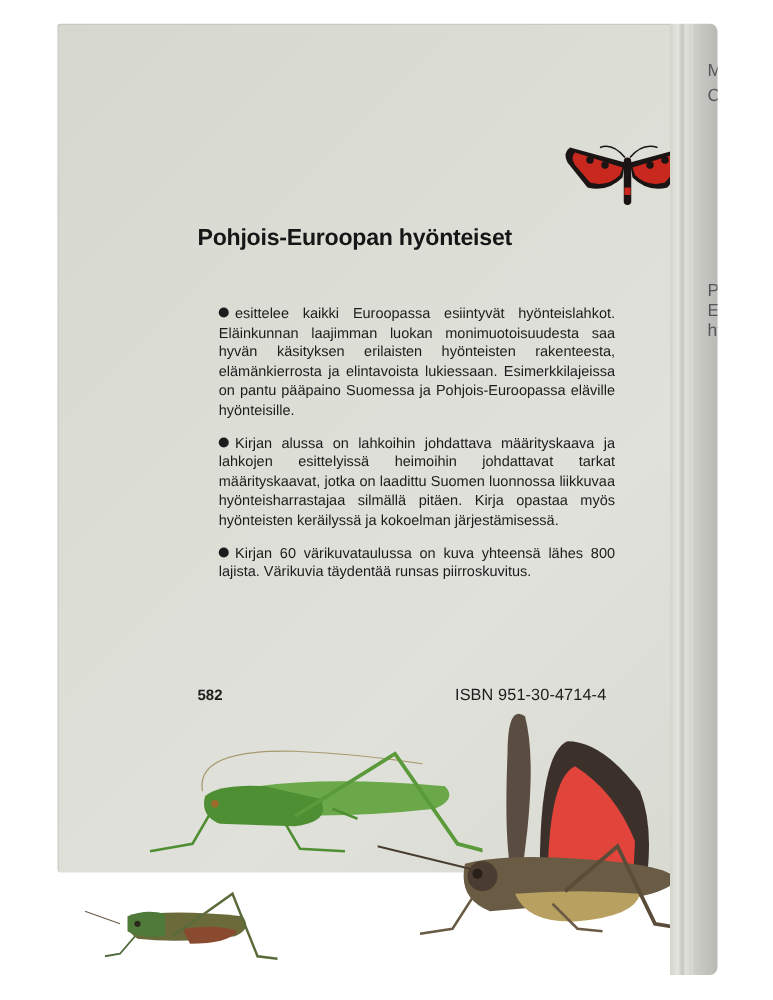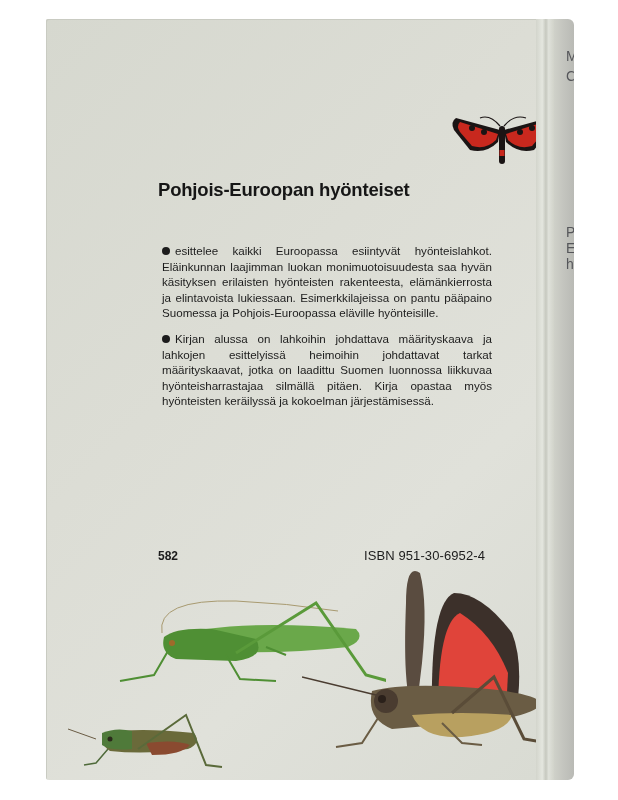--- a/index.html
+++ b/index.html
@@ -5,21 +5,21 @@
   html, body { margin: 0; padding: 0; }
   body {
     width: 618px; height: 800px; background: #ffffff;
     position: relative; overflow: hidden;
     font-family: "Liberation Sans", sans-serif;
   }
   .book {
     position: absolute; left: 46px; top: 19px; width: 528px; height: 761px;
   }
   .cover {
-    position: absolute; left: 0; top: 0; width: 490px; height: 761px;
+    position: absolute; left: 0; top: 0; width: 490px; height: 679px;
     background: linear-gradient(135deg, #d6d8cf 0%, #dcddd5 40%, #e0e1da 70%, #d9dbd3 100%);
     border-radius: 2px 0 0 3px;
     box-shadow: inset 1px 1px 0 #c9cbc2;
   }
   .hinge {
     position: absolute; left: 490px; top: 0; width: 18px; height: 761px;
     background: linear-gradient(90deg, #d3d5cc 0%, #e4e6df 35%, #c6c8bf 55%, #dfe1da 70%, #d1d3ca 100%);
   }
   .spine {
     position: absolute; left: 508px; top: 0; width: 20px; height: 761px;
@@ -33,21 +33,21 @@
   }
   .title {
     position: absolute; left: 112px; top: 160px;
     font-weight: bold; font-size: 18.5px; color: #161616; letter-spacing: -0.2px;
     white-space: nowrap;
   }
   .body-text {
     position: absolute; left: 112px; top: 224px; width: 334px;
     font-size: 11.6px; line-height: 15.6px; color: #1c1c1c; text-align: justify;
   }
-  .para { margin: 0 0 10px 4px; }
+  .para { margin: 0 0 10px 17px; }
   .bullet {
     display: inline-block; width: 8px; height: 8px; border-radius: 50%;
     background: #1c1c1c; margin-right: 5px; vertical-align: 0px;
   }
   .code { position: absolute; left: 112px; top: 530px; font-size: 12px; color: #1c1c1c; font-weight: bold; }
   .isbn { position: absolute; left: 318px; top: 529px; font-size: 13px; color: #1c1c1c; letter-spacing: 0.1px; }
   .illus { position: absolute; }
 </style>
 </head>
 <body>
@@ -68,24 +68,25 @@
         <circle cx="70" cy="20" r="3" fill="#1a1414"></circle>
       <rect x="49" y="14" width="6" height="38" rx="3" fill="#1a1414"></rect>
       <rect x="49.5" y="38" width="5" height="6" fill="#c8281e"></rect>
     </svg>
 
     <div class="title">Pohjois-Euroopan hyönteiset</div>
 
     <div class="body-text">
       <p class="para"><span class="bullet"></span><span>esittelee kaikki Euroopassa esiintyvät hyönteislahkot. Eläinkunnan laajimman luokan monimuotoisuudesta saa hyvän käsityksen erilaisten hyönteisten rakenteesta, elämänkierrosta ja elintavoista lukiessaan. Esimerkkilajeissa on pantu pääpaino Suomessa ja Pohjois-Euroopassa eläville hyönteisille.</span></p>
       <p class="para"><span class="bullet"></span><span>Kirjan alussa on lahkoihin johdattava määrityskaava ja lahkojen esittelyissä heimoihin johdattavat tarkat määrityskaavat, jotka on laadittu Suomen luonnossa liikkuvaa hyönteisharrastajaa silmällä pitäen. Kirja opastaa myös hyönteisten keräilyssä ja kokoelman järjestämisessä.</span></p>
+      <p class="para"><span class="bullet"></span><span>Kirjan 60 värikuvataulussa on kuva yhteensä lähes 800 lajista. Värikuvia täydentää runsas piirroskuvitus.</span></p>
     </div>
 
     <div class="code">582</div>
-    <div class="isbn">ISBN 951-30-6952-4</div>
+    <div class="isbn">ISBN 951-30-4714-4</div>
 
     <svg class="illus" style="left:70px;top:576px" width="270" height="96" viewBox="0 0 270 96">
       <path d="M46 38 Q40 4 120 6 Q170 8 222 16" stroke="#a89a70" stroke-width="1" fill="none"></path>
       <path d="M90 34 Q150 26 240 34 Q250 44 232 52 Q160 60 96 56 Z" fill="#6aa84a"></path>
       <path d="M48 42 Q60 32 96 34 L140 44 Q150 62 120 66 L60 64 Q44 58 48 42 Z" fill="#4f8f34"></path>
       <circle cx="56" cy="48" r="3" fill="#a06a2a"></circle>
       <path d="M52 56 L38 80 L4 86" stroke="#4f8f34" stroke-width="2" fill="none"></path>
       <path d="M110 60 L124 84 L160 86" stroke="#4f8f34" stroke-width="2" fill="none"></path>
       <path d="M120 58 L200 8 L250 80 L280 88" stroke="#5a9a3a" stroke-width="3" fill="none"></path>
       <path d="M150 52 L170 60" stroke="#4f8f34" stroke-width="2" fill="none"></path>

